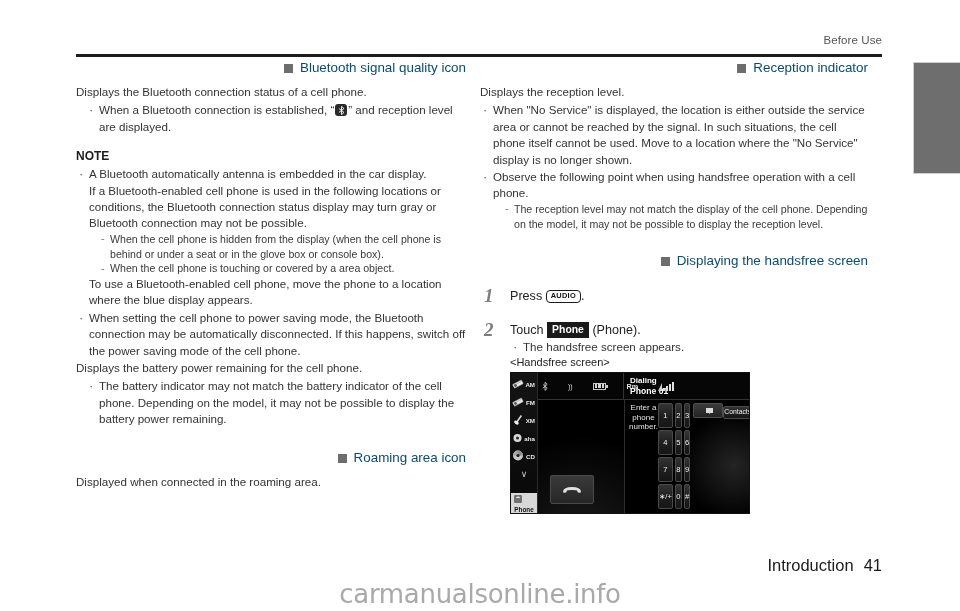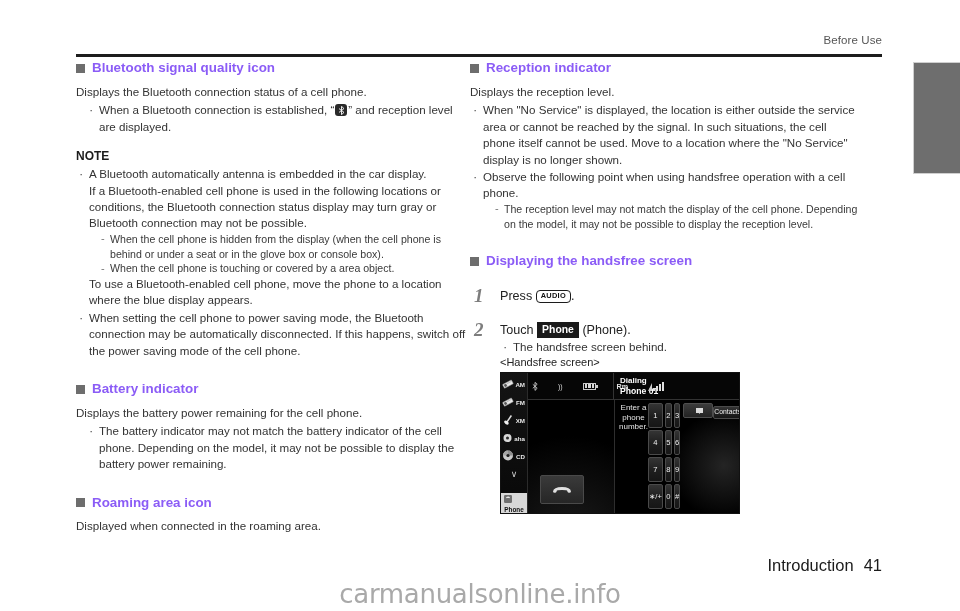--- a/index.html
+++ b/index.html
@@ -46,31 +46,32 @@
     border-top: 1px solid #cfcfcf;
     border-bottom: 1px solid #cfcfcf;
   }
 
   
   .col {
     position: absolute;
     top: 60px;
   }
   .col-left  { left: 76px;  width: 390px; }
-  .col-right { left: 470px; width: 388px; }
+  .col-right { left: 480px; width: 388px; }
 
   
   h2.sec {
     font-size: 13.4px;
-    font-weight: bold;
-    color: #8b5cf6;
+    font-weight: normal;
+    color: #0c4a6e;
     margin: 0 0 7px 0;
     line-height: 1.25;
     display: flex;
     align-items: center;
+    justify-content: flex-end;
   }
   .sq {
     display: inline-block;
     width: 9px;
     height: 9px;
     background: #6d6d6d;
     margin-right: 7px;
     flex: none;
   }
   h2.sec.spaced { margin-top: 22px; }
@@ -469,24 +470,20 @@
       <span>If a Bluetooth-enabled cell phone is used in the following locations or conditions, the Bluetooth connection status display may turn gray or Bluetooth connection may not be possible.</span>
       <ul class="dash">
         <li>When the cell phone is hidden from the display (when the cell phone is behind or under a seat or in the glove box or console box).</li>
         <li>When the cell phone is touching or covered by a area object.</li>
       </ul>
       <span>To use a Bluetooth-enabled cell phone, move the phone to a location where the blue display appears.</span>
     </li>
     <li>When setting the cell phone to power saving mode, the Bluetooth connection may be automatically disconnected. If this happens, switch off the power saving mode of the cell phone.</li>
   </ul>
 
-  <h2 class="sec spaced">
-    <span class="sq"></span>
-    <span>Battery indicator</span>
-  </h2>
   <p class="body">Displays the battery power remaining for the cell phone.</p>
   <ul class="bul indent1">
     <li>The battery indicator may not match the battery indicator of the cell phone. Depending on the model, it may not be possible to display the battery power remaining.</li>
   </ul>
 
   <h2 class="sec spaced">
     <span class="sq"></span>
     <span>Roaming area icon</span>
   </h2>
   <p class="body">Displayed when connected in the roaming area.</p>
@@ -516,21 +513,21 @@
 
   <div class="step">
     <span class="num">1</span>
     <div class="txt"><span>Press </span><span class="key">AUDIO</span><span>.</span></div>
   </div>
 
   <div class="step">
     <span class="num">2</span>
     <div class="txt"><span>Touch </span><span class="touchkey">Phone</span> <span>(Phone).</span></div>
     <ul class="bul step-bullets">
-      <li>The handsfree screen behind.</li>
+      <li>The handsfree screen appears.</li>
     </ul>
     <div class="caption">&lt;Handsfree screen&gt;</div>
 
     <div class="hf-screen">
 
       <div class="rail">
 
         <div class="rail-item">
           <span class="glyph">
             <svg width="14" height="14" viewBox="0 0 14 14">

